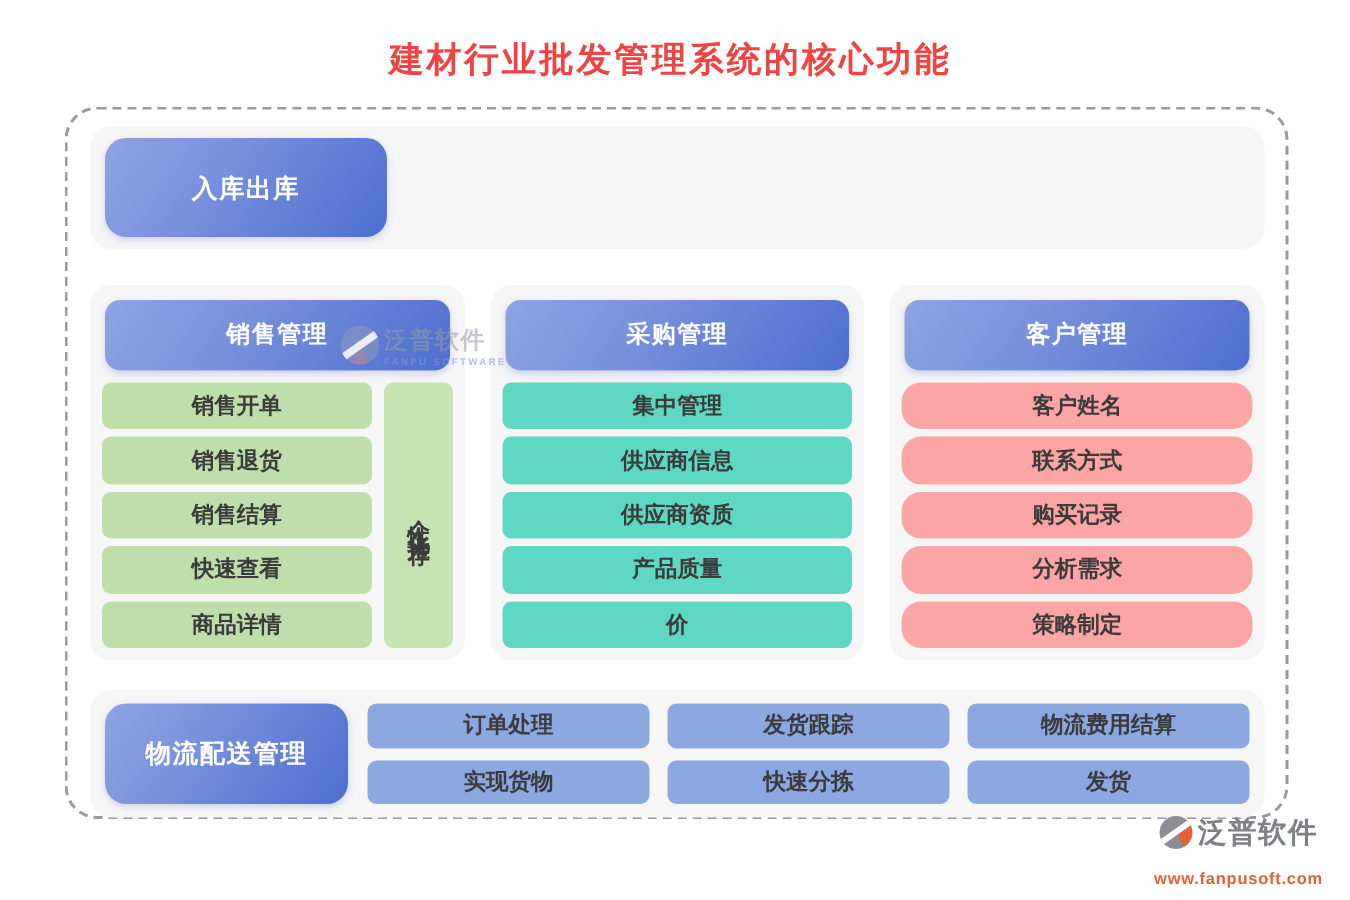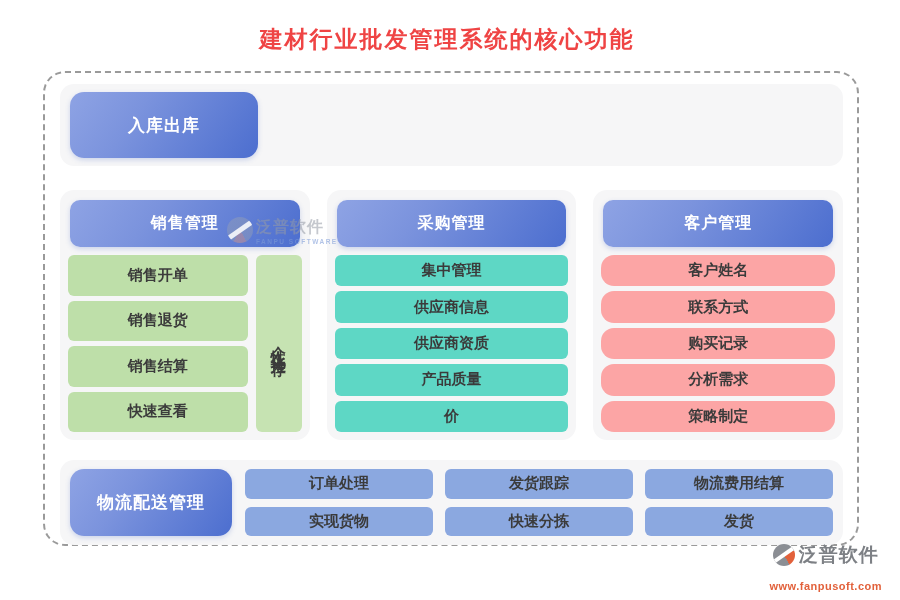--- a/index.html
+++ b/index.html
@@ -104,20 +104,21 @@
 <div class="cols">
 
   <div class="col">
     <div class="col-header">销售管理</div>
     <div class="col-body">
       <div class="pill-list">
         <div class="pill green">销售开单</div>
         <div class="pill green">销售退货</div>
         <div class="pill green">销售结算</div>
         <div class="pill green">快速查看</div>
+        <div class="pill green">商品详情</div>
       </div>
       <div class="vpill">个性化推荐</div>
     </div>
   </div>
 
   <div class="col">
     <div class="col-header">采购管理</div>
     <div class="col-body">
       <div class="pill-list">
         <div class="pill teal">集中管理</div>

